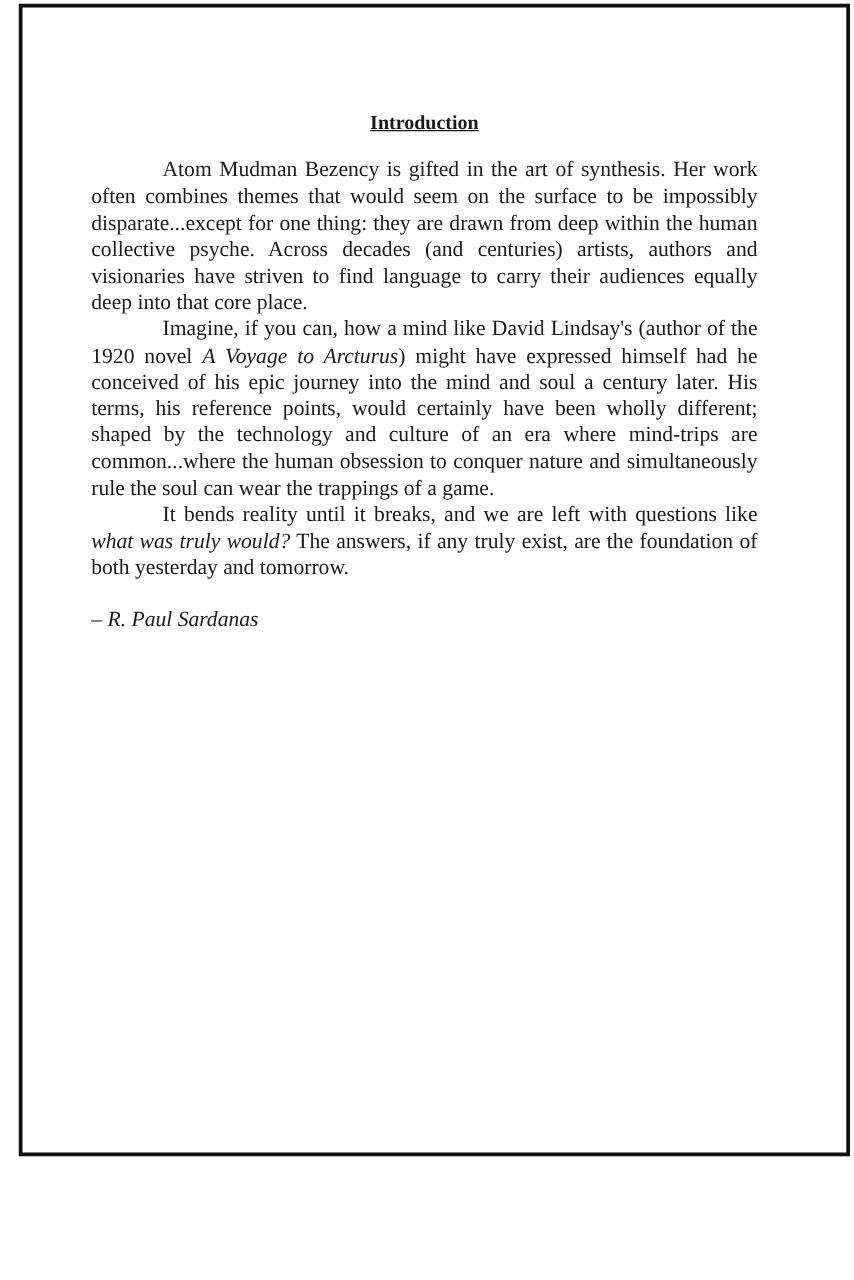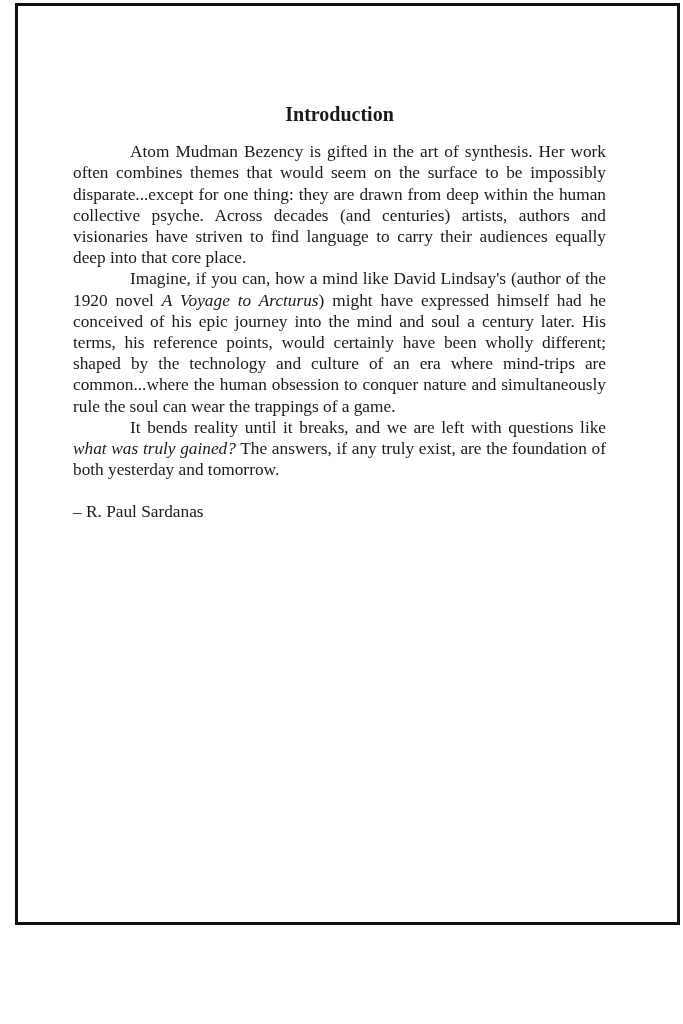--- a/index.html
+++ b/index.html
@@ -16,48 +16,50 @@
       left: 73px; top: 88px;
       width: 533px;
       font-family: "Liberation Serif", serif;
       font-size: 17.3px;
       line-height: 21.2px;
       color: #1a1a1a;
     }
     .title {
       text-align: center;
       font-weight: bold;
-      font-size: 20px;
-      margin: 16px 0 16px 0;
+      font-size: 16px;
+      margin: 0 0 16px 0;
+      text-decoration: underline;
     }
     .para {
       margin: 0;
       text-align: justify;
       text-indent: 57px;
     }
     em { }
     .signature {
       margin-top: 21px;
+      font-style: italic;
     }
   </style>
 </head>
 <body>
 
 <div class="page-frame"></div>
 
 <div class="content">
   <h1 class="title">Introduction</h1>
 
   <p class="para">
     <span>Atom Mudman Bezency is gifted in the art of synthesis. Her work often combines themes that would seem on the surface to be impossibly disparate...except for one thing: they are drawn from deep within the human collective psyche. Across decades (and centuries) artists, authors and visionaries have striven to find language to carry their audiences equally deep into that core place.</span>
   </p>
 
   <p class="para">
     <span>Imagine, if you can, how a mind like David Lindsay's (author of the 1920 novel </span><em>A Voyage to Arcturus</em><span>) might have expressed himself had he conceived of his epic journey into the mind and soul a century later. His terms, his reference points, would certainly have been wholly different; shaped by the technology and culture of an era where mind-trips are common...where the human obsession to conquer nature and simultaneously rule the soul can wear the trappings of a game.</span>
   </p>
 
 
   <p class="para">
-    <span>It bends reality until it breaks, and we are left with questions like </span><em>what was truly gained?</em><span> The answers, if any truly exist, are the foundation of both yesterday and tomorrow.</span>
+    <span>It bends reality until it breaks, and we are left with questions like </span><em>what was truly would?</em><span> The answers, if any truly exist, are the foundation of both yesterday and tomorrow.</span>
   </p>
 
   <p class="signature">– R. Paul Sardanas</p>
 </div>
 
 </body></html>

